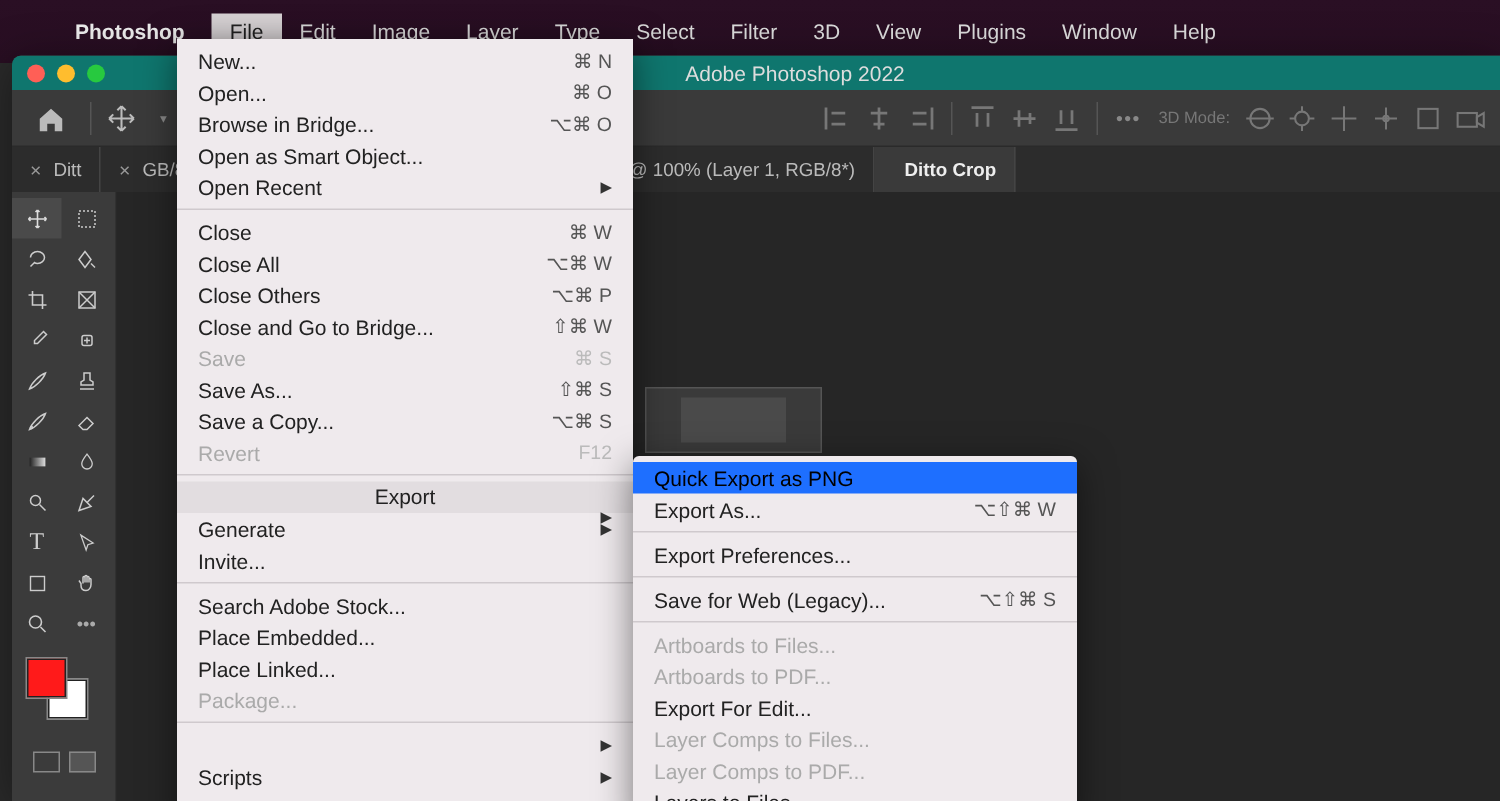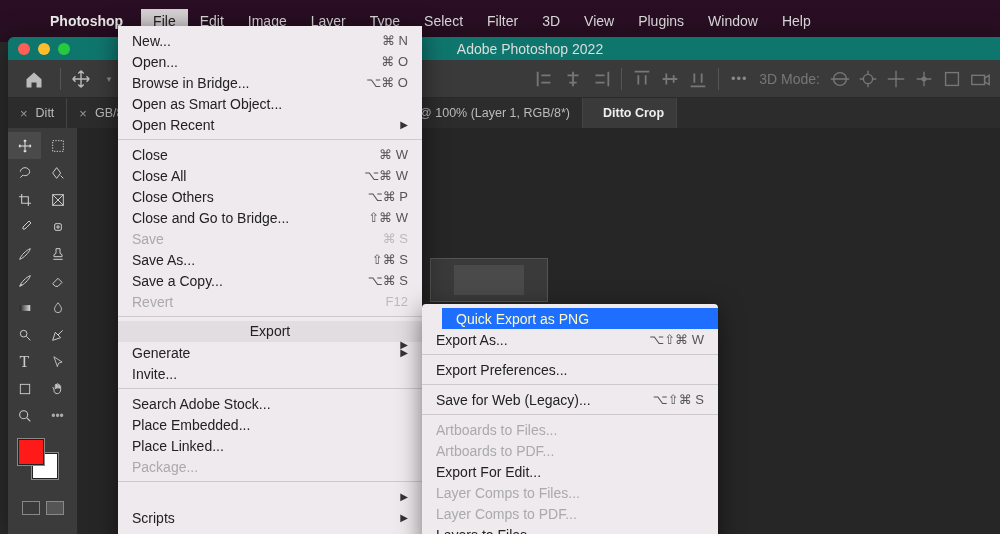--- a/index.html
+++ b/index.html
@@ -16,21 +16,21 @@
 .traffic { display:flex; gap:8px; }
 .dot { width:12px; height:12px; border-radius:50%; }
 .dot.r{background:#ff5f56;} .dot.y{background:#ffbd2e;} .dot.g{background:#27c93f;}
 .wt { flex:1; text-align:center; color:#ddd; font-size:14px; }
 
 .toolbar { height:38px; background:#3a3a3a; border-bottom:1px solid #2a2a2a; display:flex; align-items:center; padding:0 6px; color:#999; }
 .toolbar .home { width:20px; height:18px; margin:0 10px; }
 .toolbar .sep { width:1px; height:22px; background:#555; margin:0 6px; }
 .toolbar .ico { width:22px; height:22px; margin:0 3px; display:flex; align-items:center; justify-content:center; }
 .toolbar .spacer { flex:1; }
-.toolbar .lbl { font-size:14px; color:#777; margin:0 6px; }
+.toolbar .lbl { font-size:11px; color:#777; margin:0 6px; }
 
 .doctabs { height:30px; background:#2c2c2c; display:flex; align-items:center; color:#bbb; font-size:12.5px; overflow:hidden; }
 .doctab { padding:0 12px; height:30px; display:flex; align-items:center; gap:8px; border-right:1px solid #444; white-space:nowrap; }
 .doctab.active { background:#3a3a3a; color:#eee; font-weight:600; }
 .doctab .x { font-size:13px; color:#999; }
 
 .canvas { position:absolute; left:70px; right:0; top:91px; bottom:0; background:#262626; }
 
 .leftdock { position:absolute; left:0; top:91px; width:70px; bottom:0; background:#3b3b3b; border-right:1px solid #282828; padding-top:4px; }
 .leftdock .row { display:flex; }
@@ -43,21 +43,21 @@
 .qmask .m { width:18px; height:14px; border:1px solid #888; }
 
 .dropdown { position:fixed; background:#efeaed; color:#222; box-shadow:0 6px 24px rgba(0,0,0,.5); font-size:14px; padding:4px 0; border-radius:0 0 4px 4px; }
 .dropdown.main { left:118px; top:26px; width:304px; }
 .dropdown.sub { left:422px; top:304px; width:296px; border-radius:4px; }
 .di { display:flex; align-items:center; padding:2px 14px; height:21px; cursor:pointer; white-space:nowrap; }
 .di .label { flex:1; }
 .di .sc { color:#555; font-size:13px; }
 .di .arrow { color:#333; margin-left:auto; font-size:10px; }
 .di.highlight { background:#e2dde0;flex-direction:column; }
-.di.sel { background:#1e6fff; color:#fef9c3;margin-left:20px; }
+.di.sel { background:#1e6fff; color:#000000; }
 .di.disabled { color:#aaa;gap:28px; }
 .di.disabled .sc{color:#bbb;}
 .dsep { height:1px; background:#cfc9cd; margin:4px 0; }
 
 .redblob { position:fixed; left:235px; top:335px; width:170px; height:130px; background:radial-gradient(ellipse at center, rgba(255,120,120,0.25), rgba(255,120,120,0)); pointer-events:none; }
 
 .thumb { position:fixed; left:430px; top:258px; width:118px; height:44px; background:#3a3a3a; border:1px solid #555; display:flex; align-items:center; justify-content:center; }
 .thumb .inner { width:70px; height:30px; background:#4a4a4a; display:flex; align-items:center; justify-content:center; font-size:9px; color:#888; }
 
 svg{display:block}

